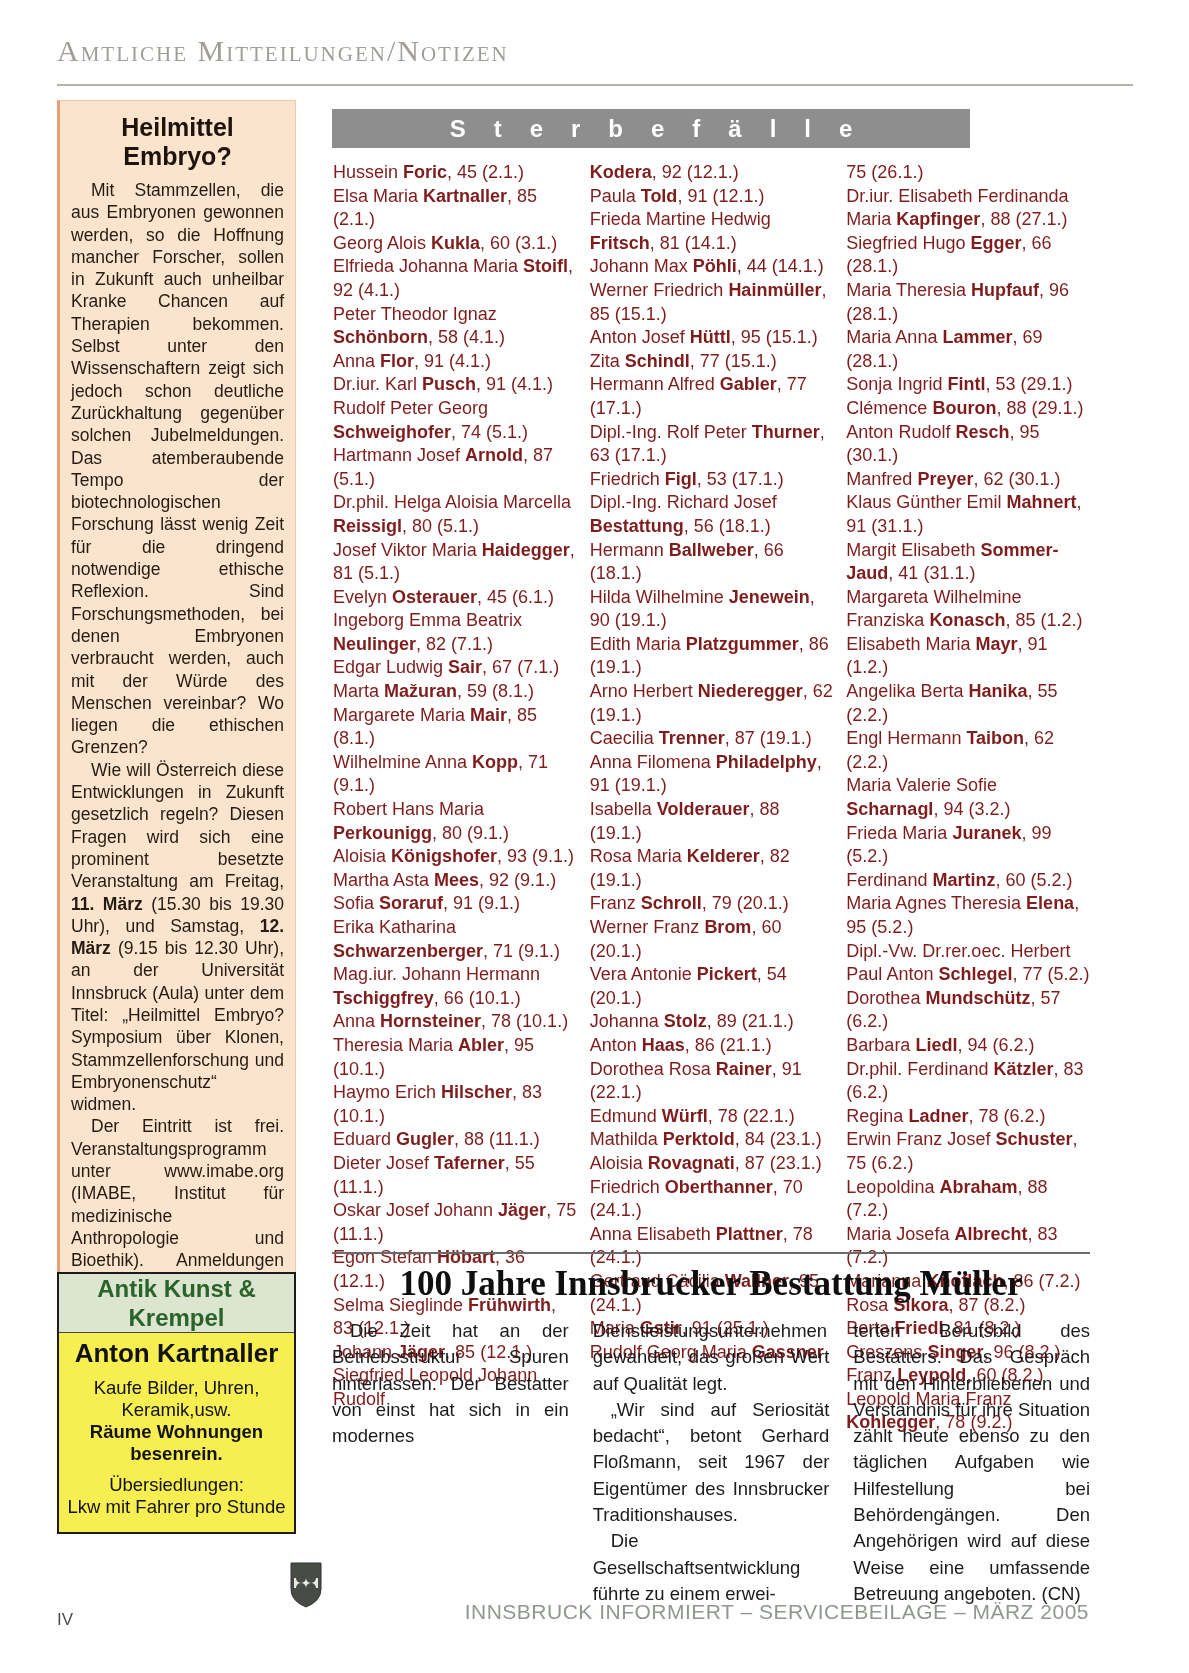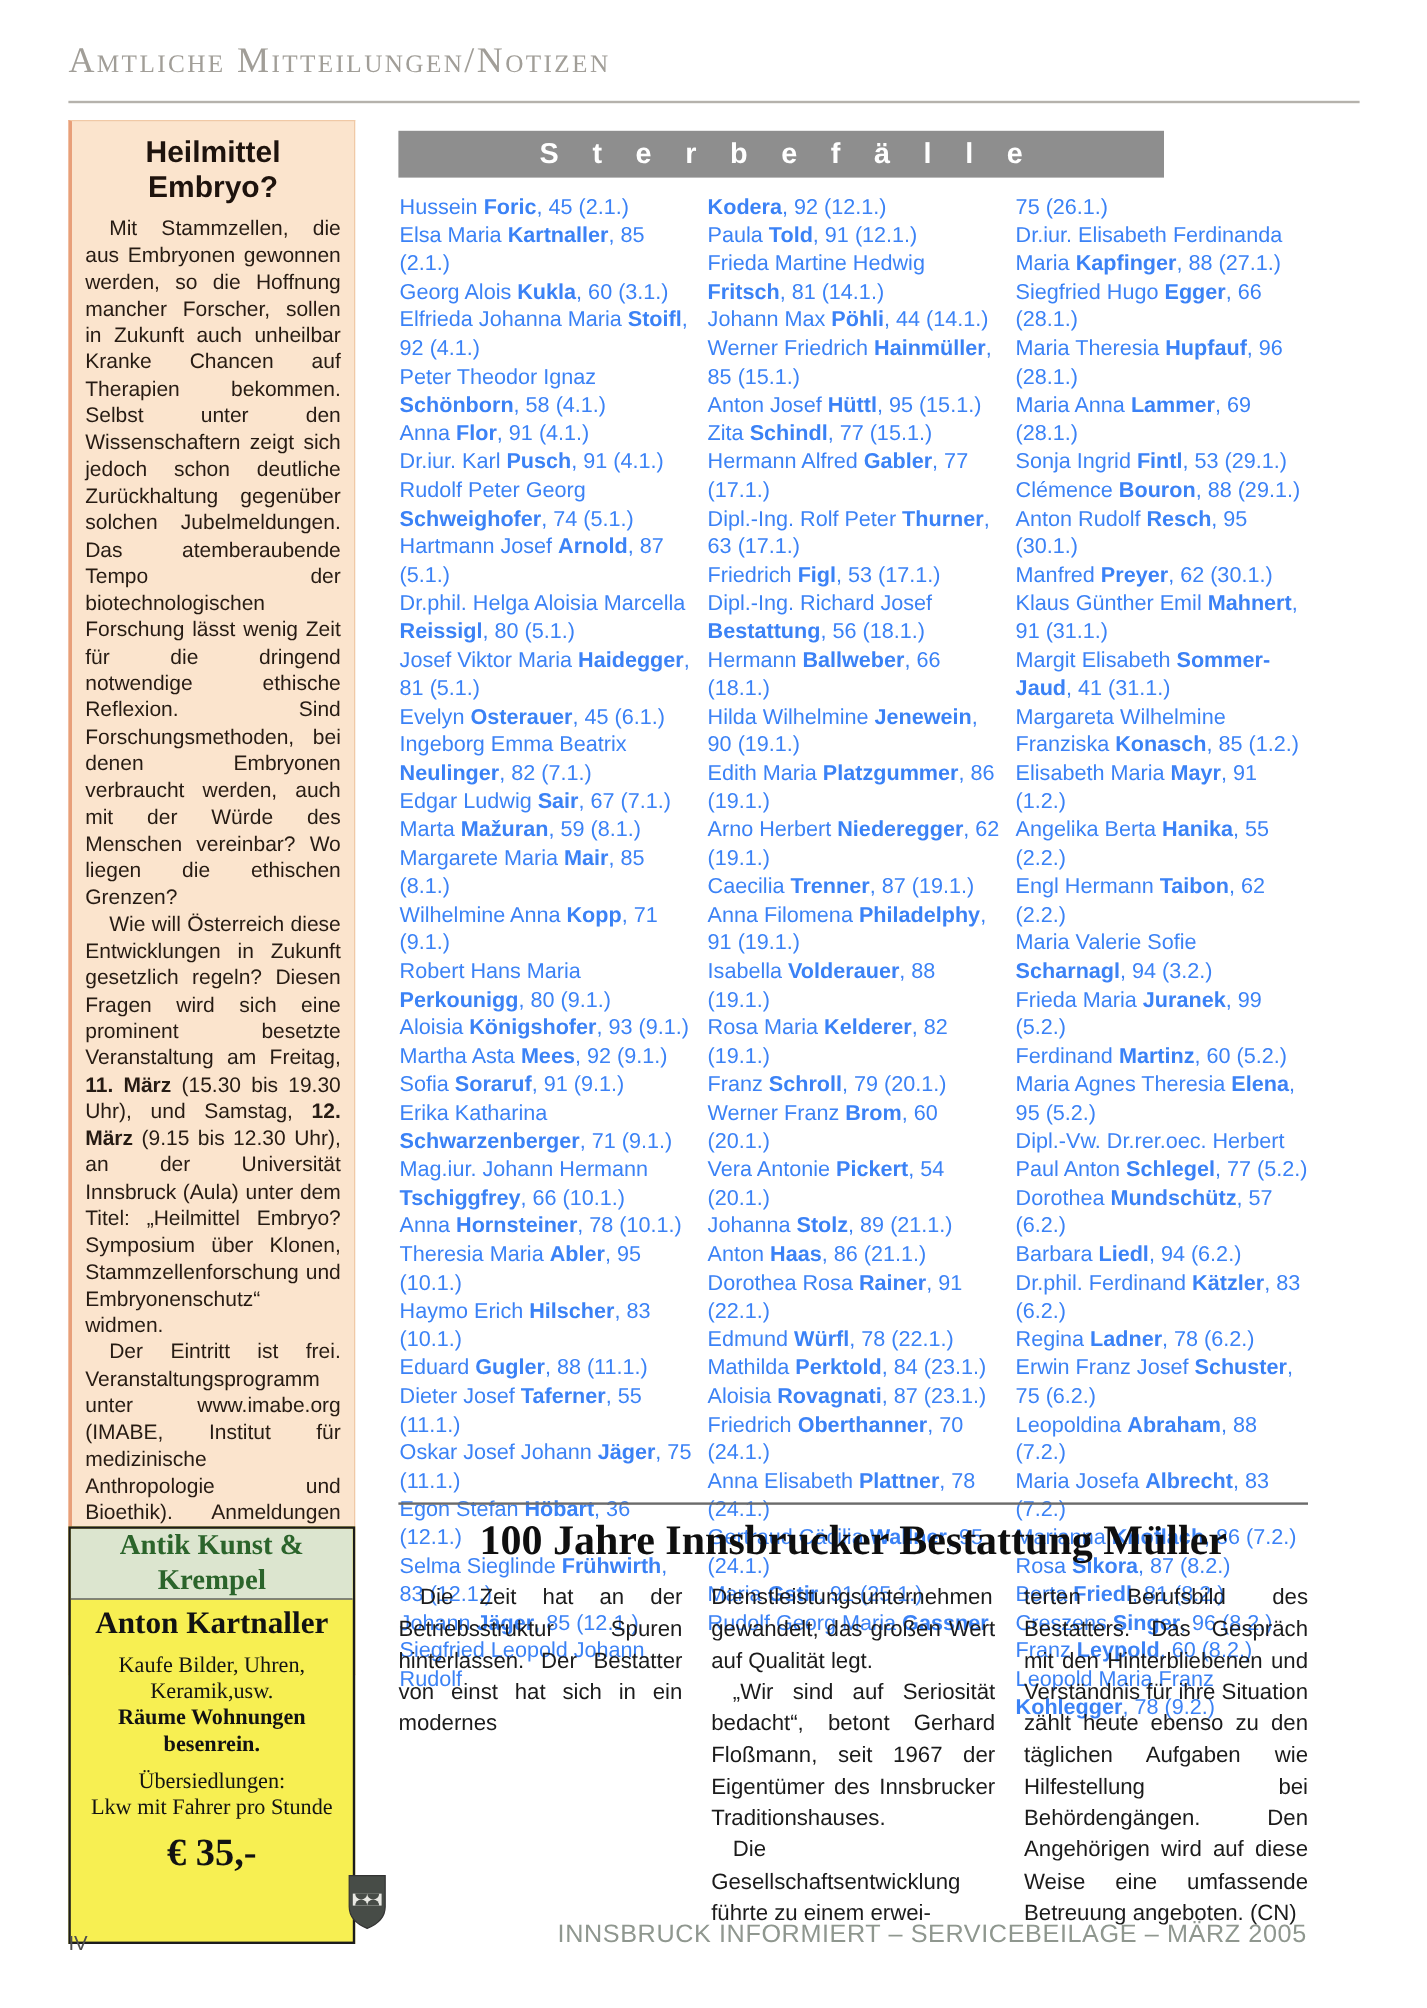--- a/index.html
+++ b/index.html
@@ -18,27 +18,27 @@
   .embryo-title{text-align:center;font-weight:bold;font-size:25px;line-height:29px;
           color:#1e130d;margin:4px 0 8px;}
   .embryo .para{font-size:17.5px;line-height:22.3px;text-align:justify;color:#261b13;margin:0;}
   .embryo .para.indent{text-indent:20px;}
 
   
   .deaths-bar{position:absolute;left:332px;top:109px;width:638px;height:39px;background:#8e8e8e;
           color:#ffffff;font-weight:bold;font-size:24px;line-height:39px;text-align:center;
           letter-spacing:28px;padding-left:28px;box-sizing:border-box;white-space:nowrap;overflow:hidden;}
   .deaths{position:absolute;left:333px;top:161px;width:757px;display:flex;gap:13px;}
-  .dcol{flex:1;font-size:18px;line-height:23.6px;color:#3b82f6;}
+  .dcol{flex:1;font-size:18px;line-height:23.6px;color:#7f1d1d;}
   .dcol .death-entry{margin:0;}
 
   
-  .adbox{position:absolute;left:57px;top:1272px;width:239px;height:348px;box-sizing:border-box;
+  .adbox{position:absolute;left:57px;top:1272px;width:239px;height:262px;box-sizing:border-box;
          border:2px solid #1c1c1c;background:#f7ef52;text-align:center;
-         font-family:Liberation Serif, serif;color:#121212;overflow:hidden;}
+         font-family:Liberation Sans, sans-serif;color:#121212;overflow:hidden;}
   .ad-head{background:#dce5cf;color:#2b642b;font-weight:bold;font-size:24px;line-height:29px;
          border-bottom:1px solid #444;letter-spacing:0px;}
   .ad-name{font-size:26px;font-weight:bold;margin-top:5px;line-height:30px;}
   .ad-line{font-size:18.5px;line-height:22px;}
   .ad-line.sp{margin-top:9px;}
   .ad-bold{font-weight:bold;}
   .ad-price{font-size:32px;font-weight:bold;margin:8px 0 6px;line-height:34px;}
 
   
   .article{position:absolute;left:332px;top:1252px;width:758px;}

